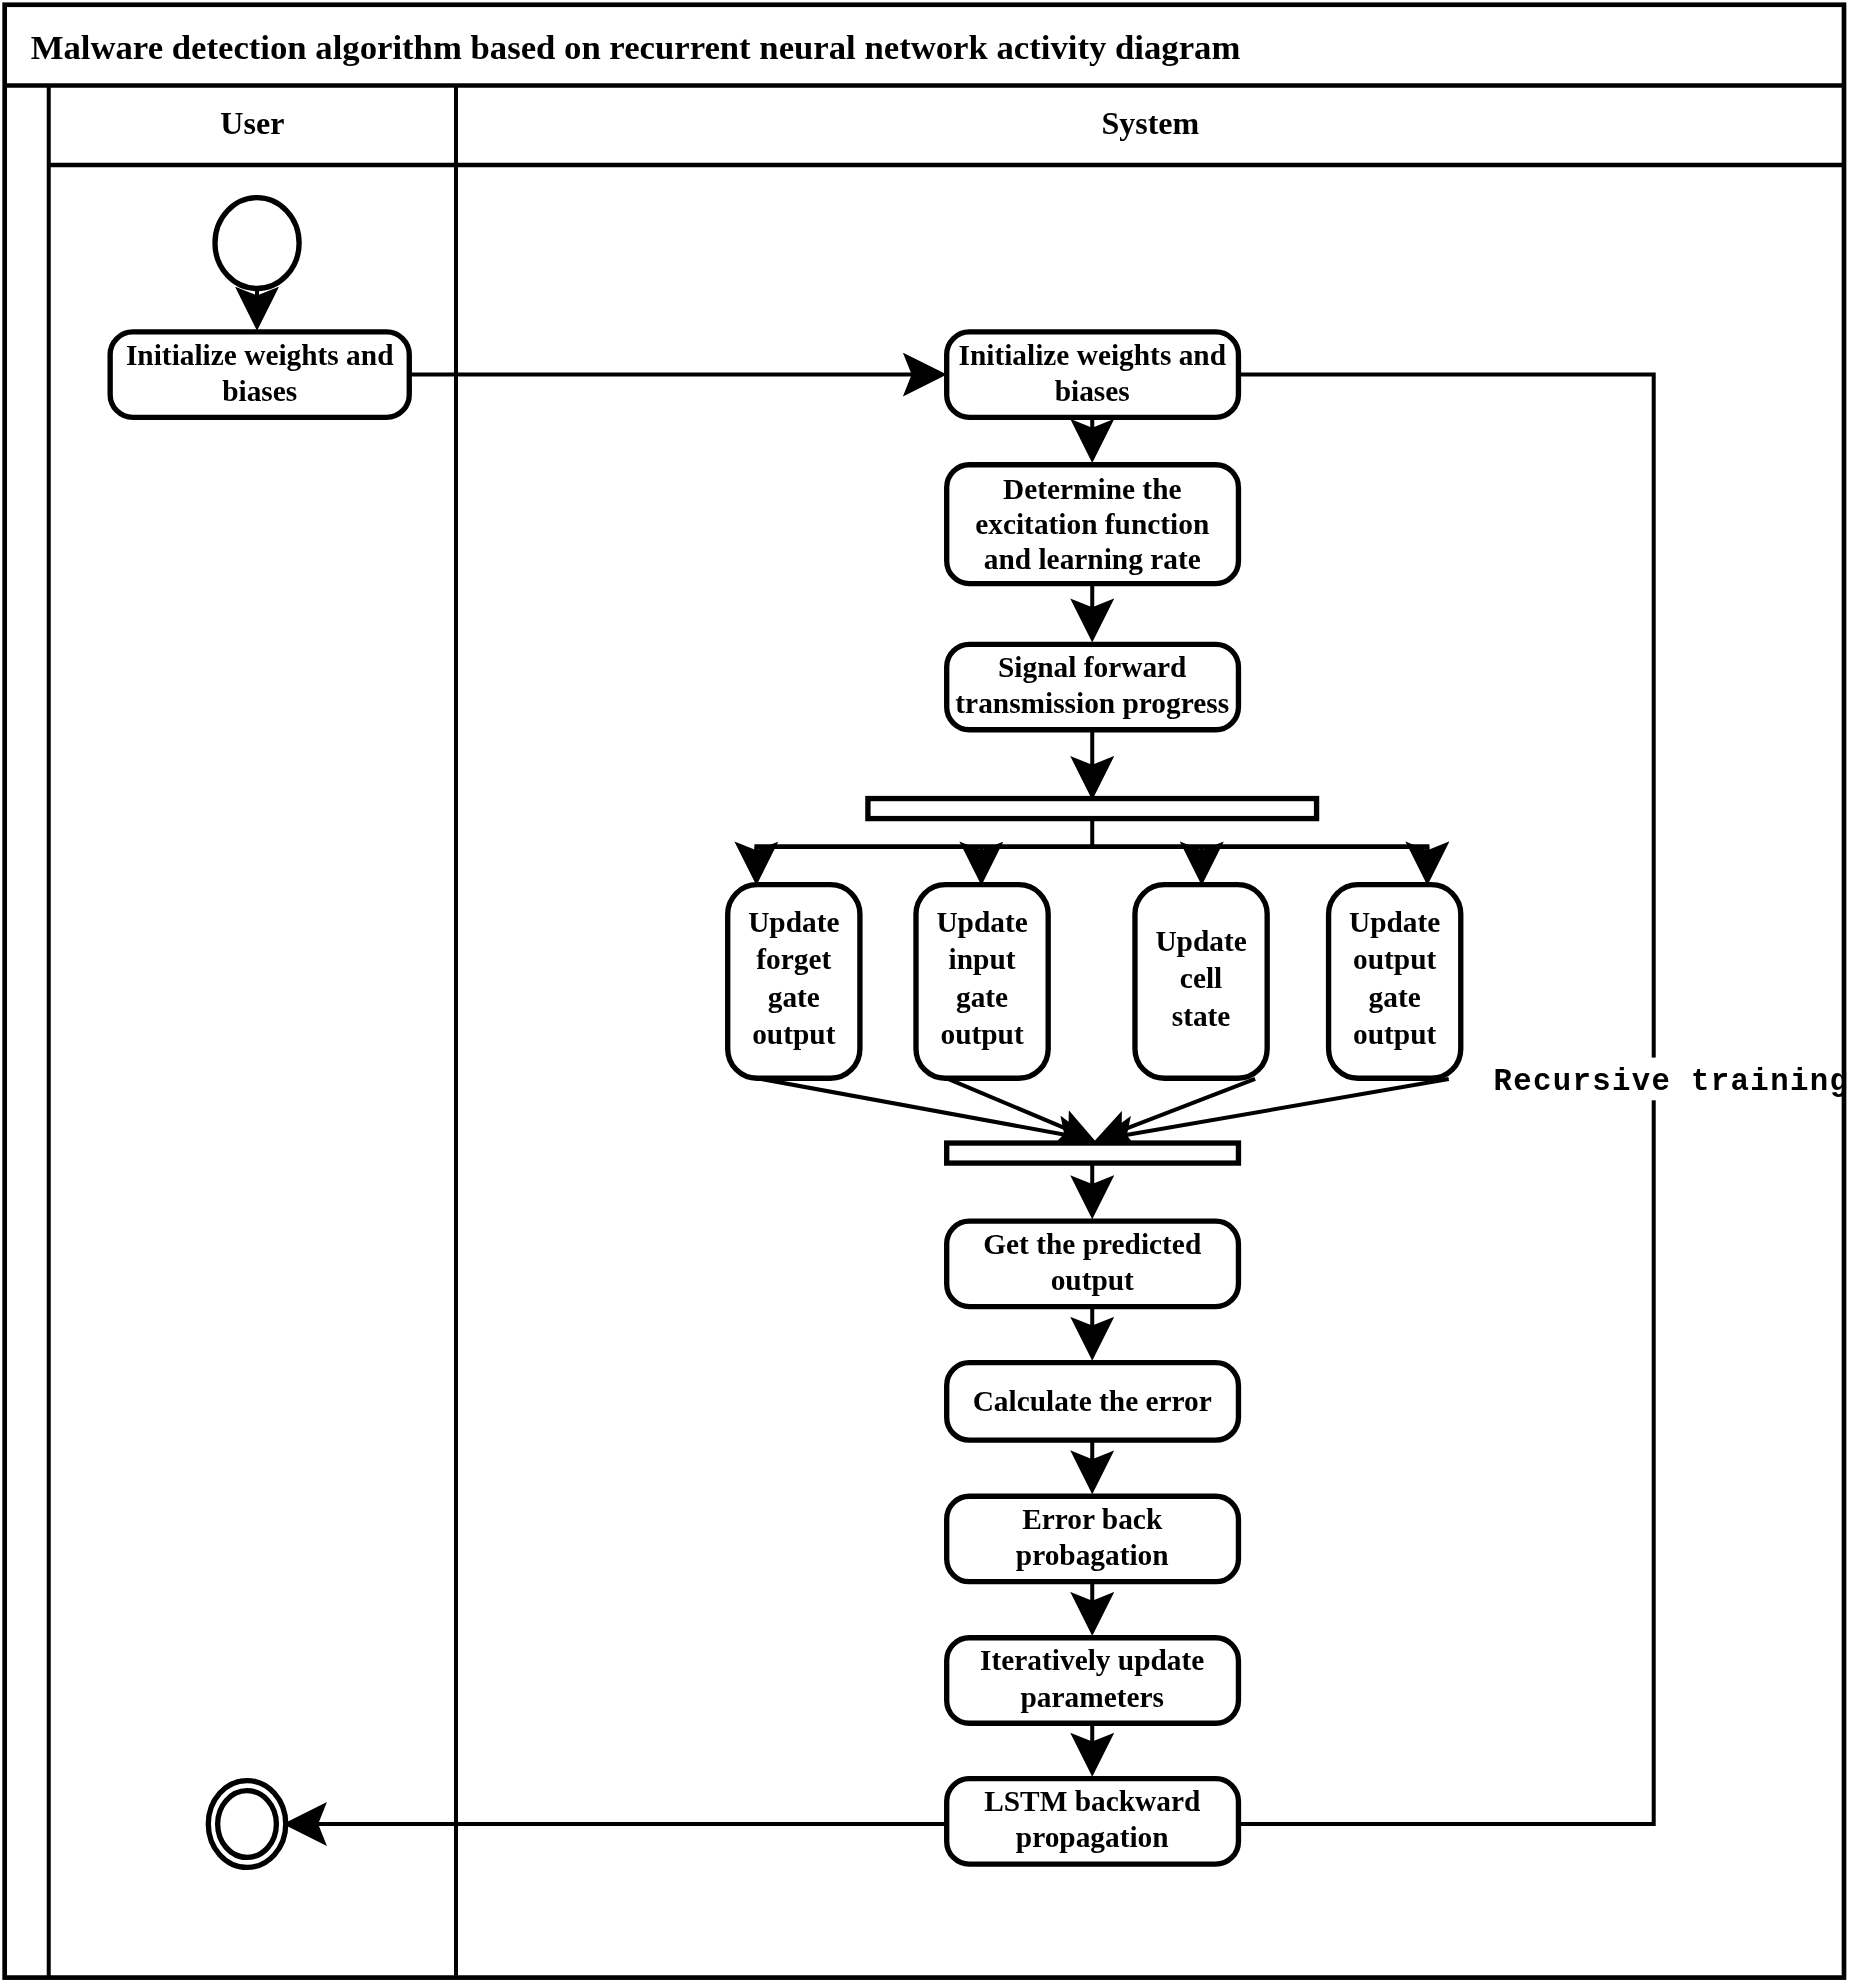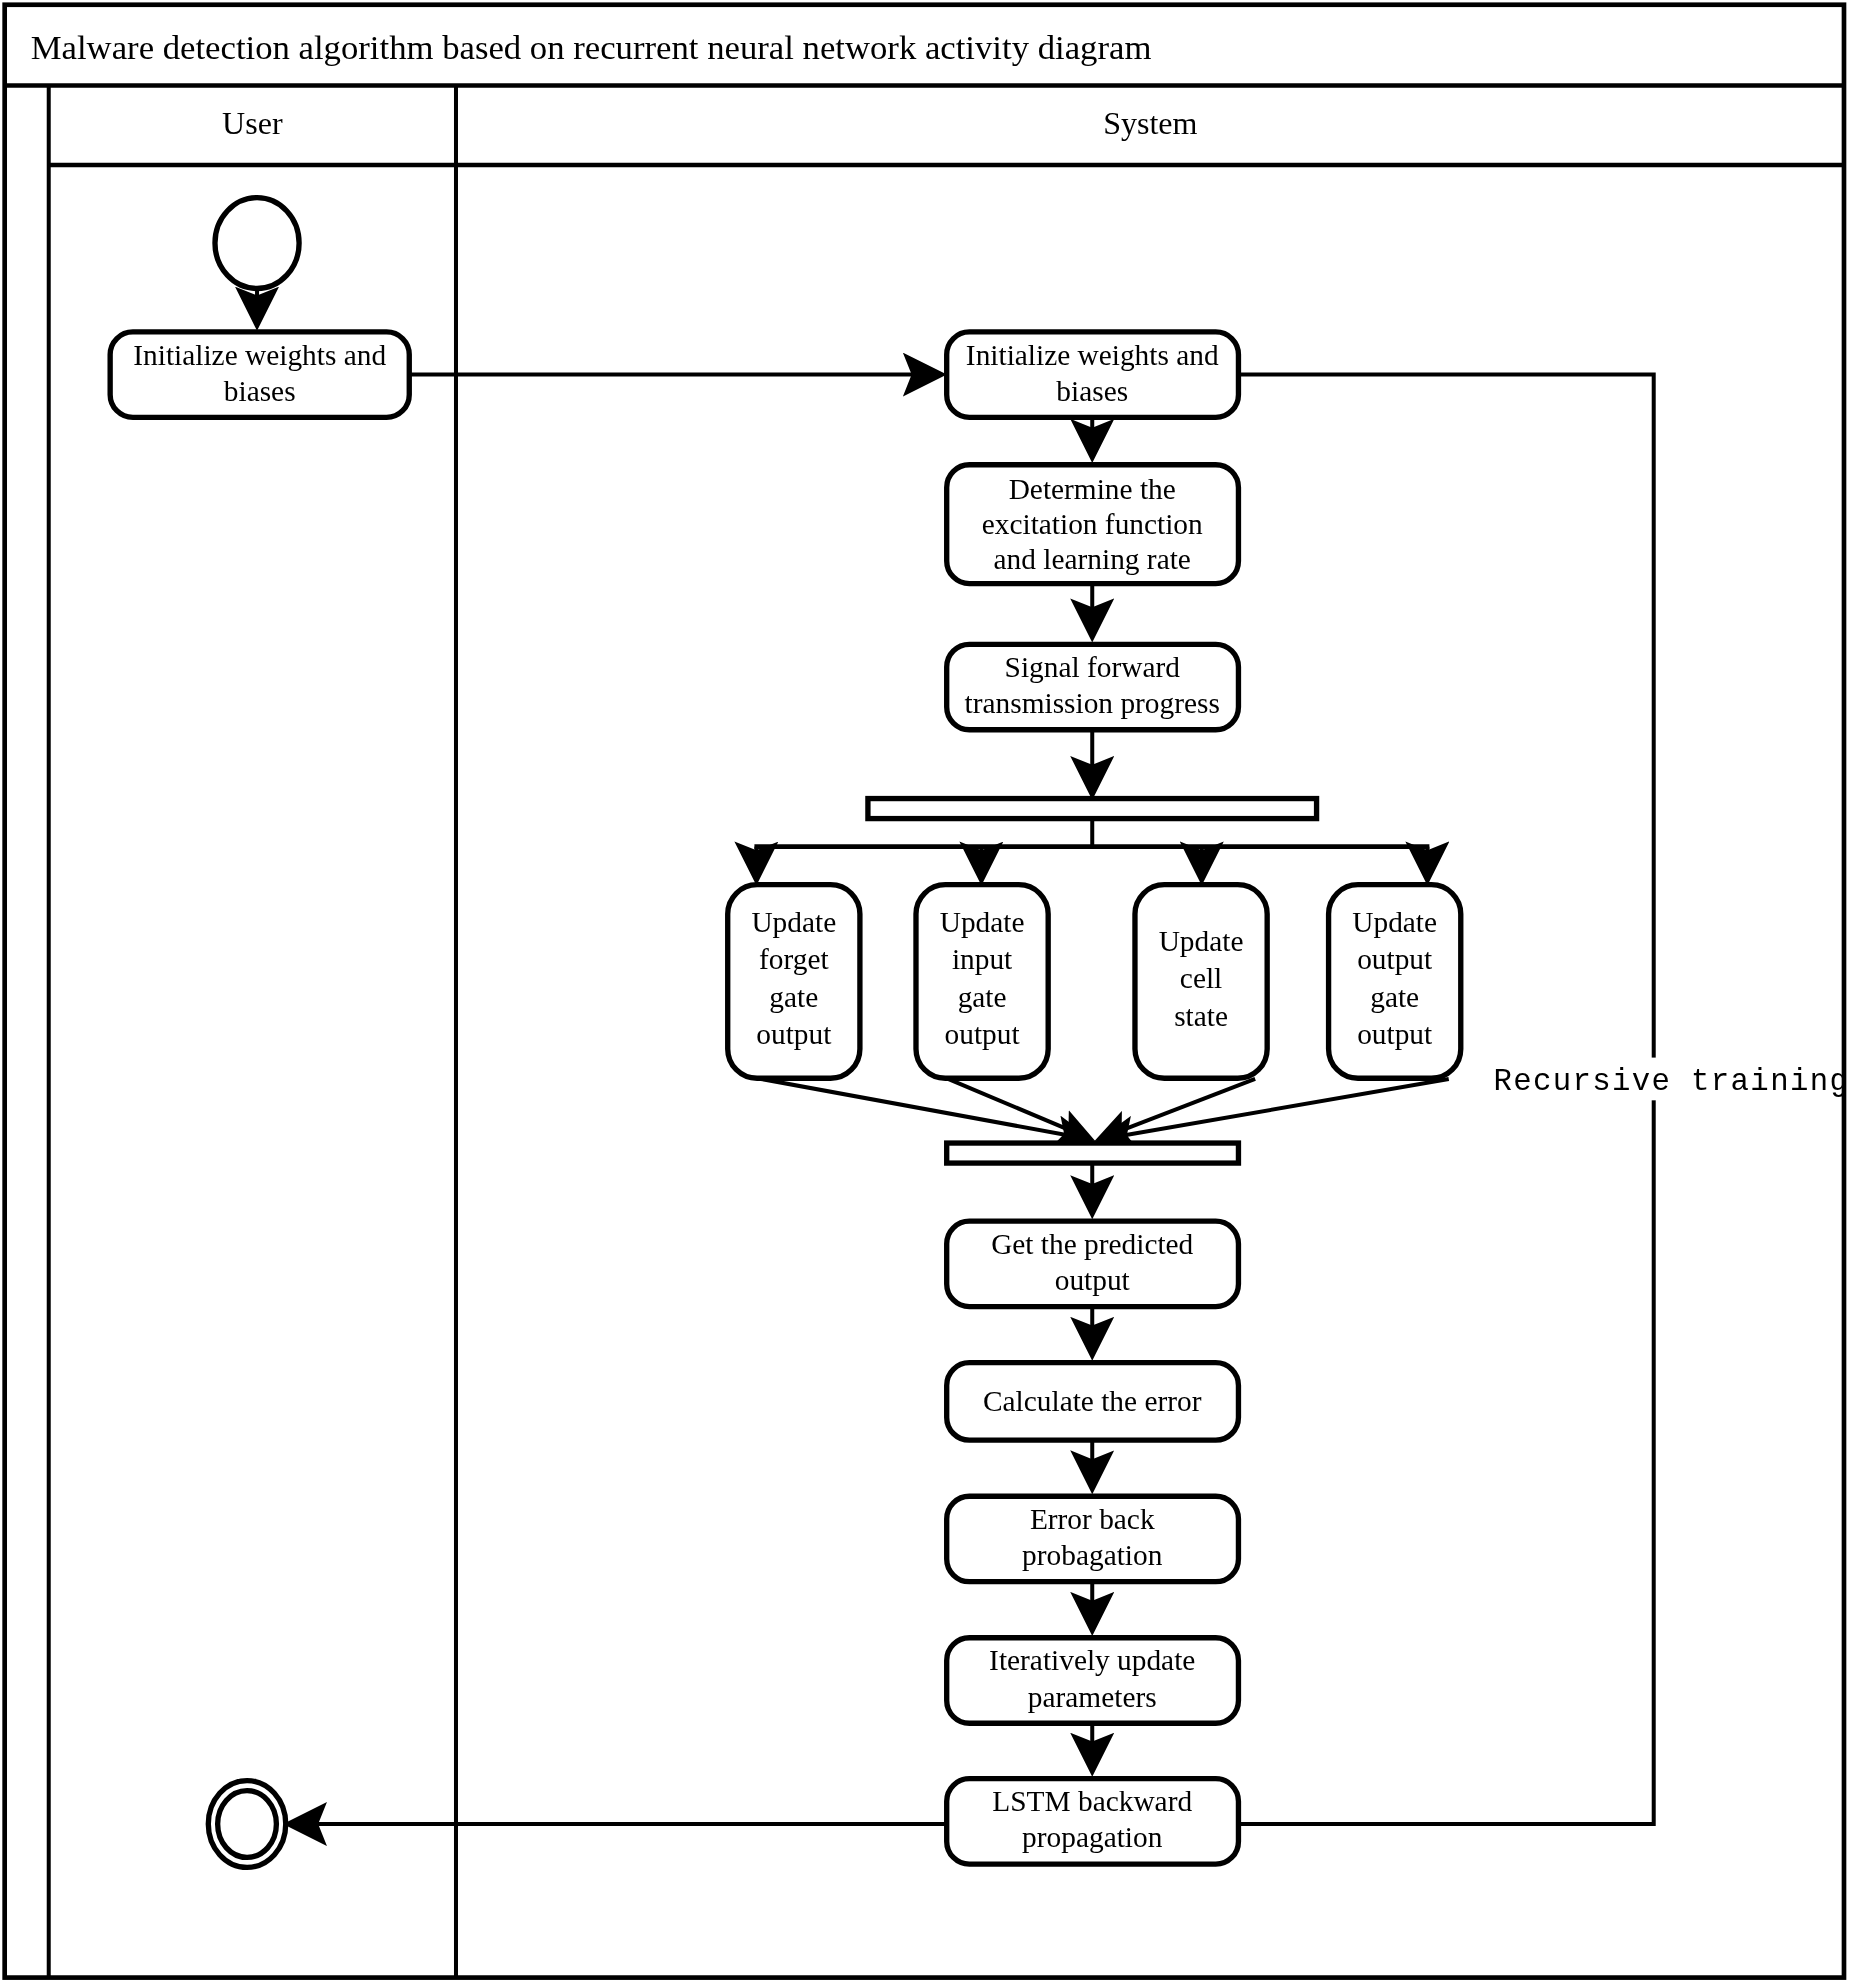--- a/index.html
+++ b/index.html
@@ -1,18 +1,18 @@
 <!DOCTYPE html>
 <html style="font-size:10.7px"><head>
 <meta charset="utf-8">
 <title>Activity Diagram</title>
 <style>
   html,body{margin:0;padding:0;background:#ffffff;}
   body{font-family:"Liberation Serif", serif;}
-  #stage{position:relative;width:1850px;height:1985px;background:#fff;overflow:hidden;}
+  #stage{position:relative;width:1850px;height:1985px;background:#fff;overflow:hidden;font-weight:bold;}
   svg#canvas{position:absolute;left:0;top:0;width:1850px;height:1985px;}
   .txt{font-family:"Liberation Serif", serif; fill:#000;}
   .mono{font-family:"Liberation Mono", monospace; fill:#000;}
 </style>
 </head>
 <body>
 
 <div id="stage">
 <svg id="canvas" viewBox="0 0 2771 2973">
   <defs>

